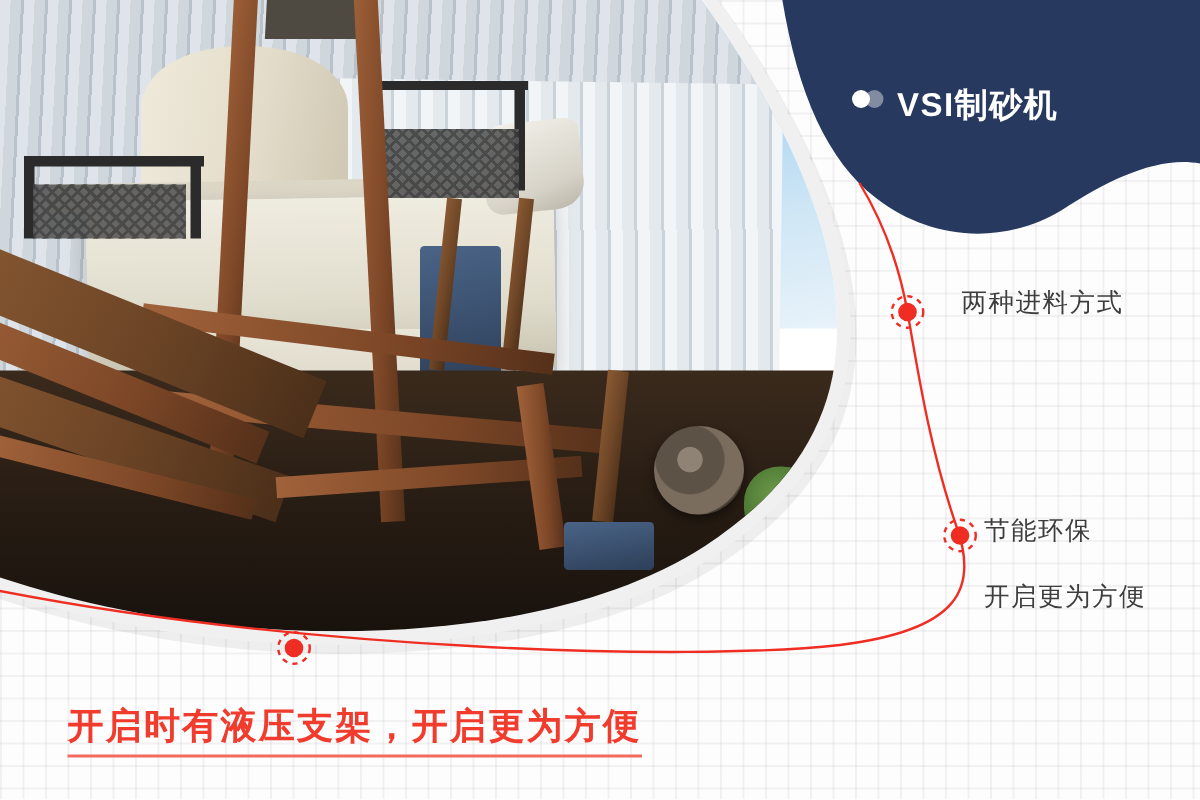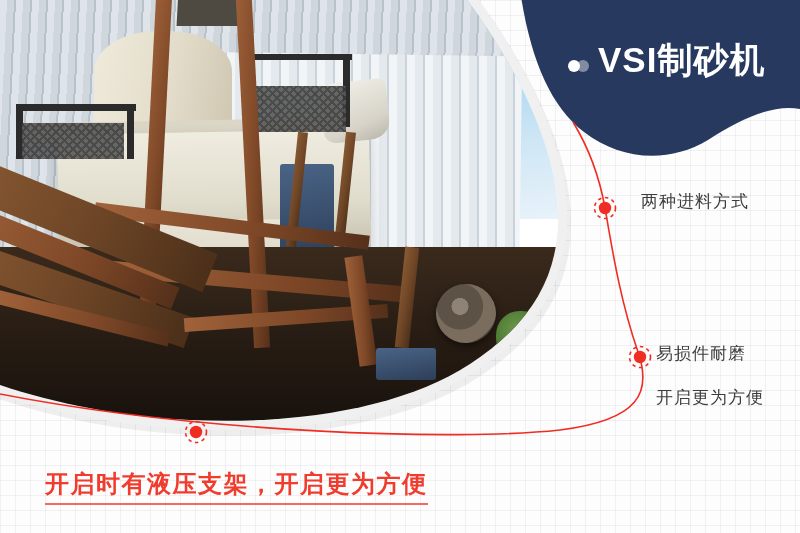--- a/index.html
+++ b/index.html
@@ -104,22 +104,22 @@
     position:absolute;background:linear-gradient(160deg,#f4f2ec,#d7d3c8 70%,#b9b4a7);
     border-radius:26% 14% 30% 18%;transform:rotate(-6deg);
   }
   .motor{
     position:absolute;background:linear-gradient(170deg,#4a6487,#2d3f59);
     border-radius:3px;
   }
 
   
   .title{
-    position:absolute;left:598px;top:37px;
-    color:#ffffff;font-size:35px;font-weight:bold;letter-spacing:1px;
+    position:absolute;left:598px;top:55px;
+    color:#ffffff;font-size:22px;font-weight:bold;letter-spacing:1px;
     white-space:nowrap;
   }
   .title-bullet{
     position:absolute;left:568px;top:60px;width:24px;height:12px;
   }
   .title-bullet i{position:absolute;display:block;border-radius:50%;}
   .title-bullet i.b1{left:0;top:0;width:12px;height:12px;background:#ffffff;}
   .title-bullet i.b2{left:9px;top:0;width:12px;height:12px;background:rgba(255,255,255,.42);}
 
   .feat{
@@ -247,18 +247,18 @@
     </g>
   </svg>
 
   <div class="title-bullet">
     <i class="b2"></i>
       <i class="b1"></i>
   </div>
   <div class="title">VSI制砂机</div>
 
   <div class="feat feat-1">两种进料方式</div>
-  <div class="feat feat-2">易损件耐磨</div>
+  <div class="feat feat-2">节能环保</div>
   <div class="feat feat-3">开启更为方便</div>
 
   <div class="bottom-note">开启时有液压支架，开启更为方便</div>
 
 </div>
 
 </body></html>

